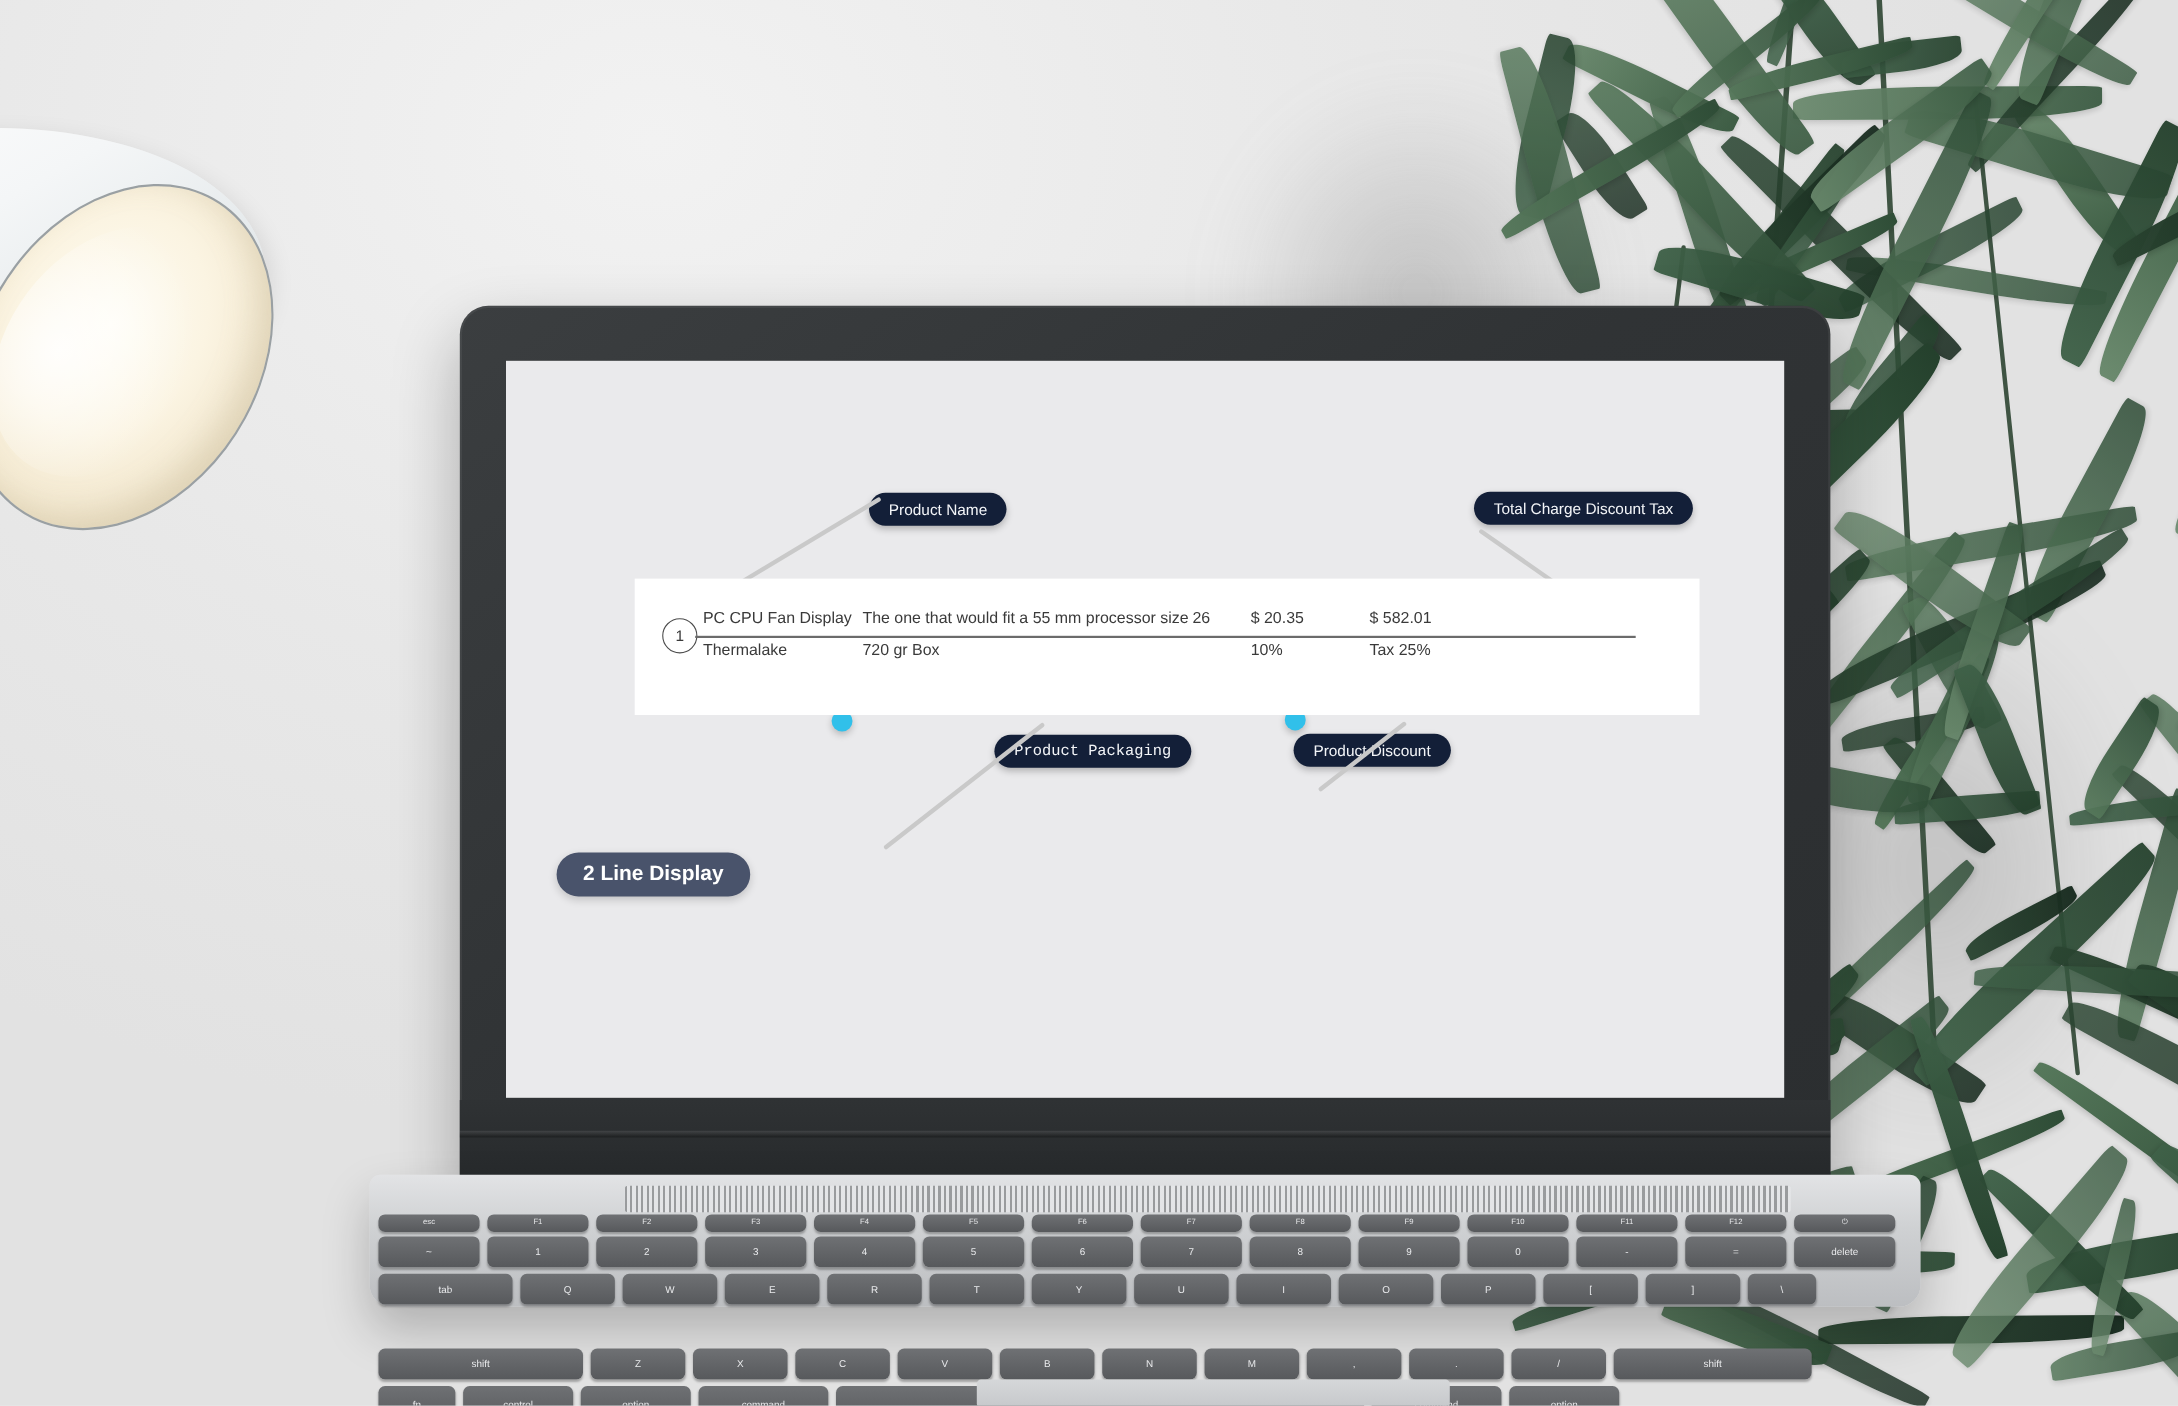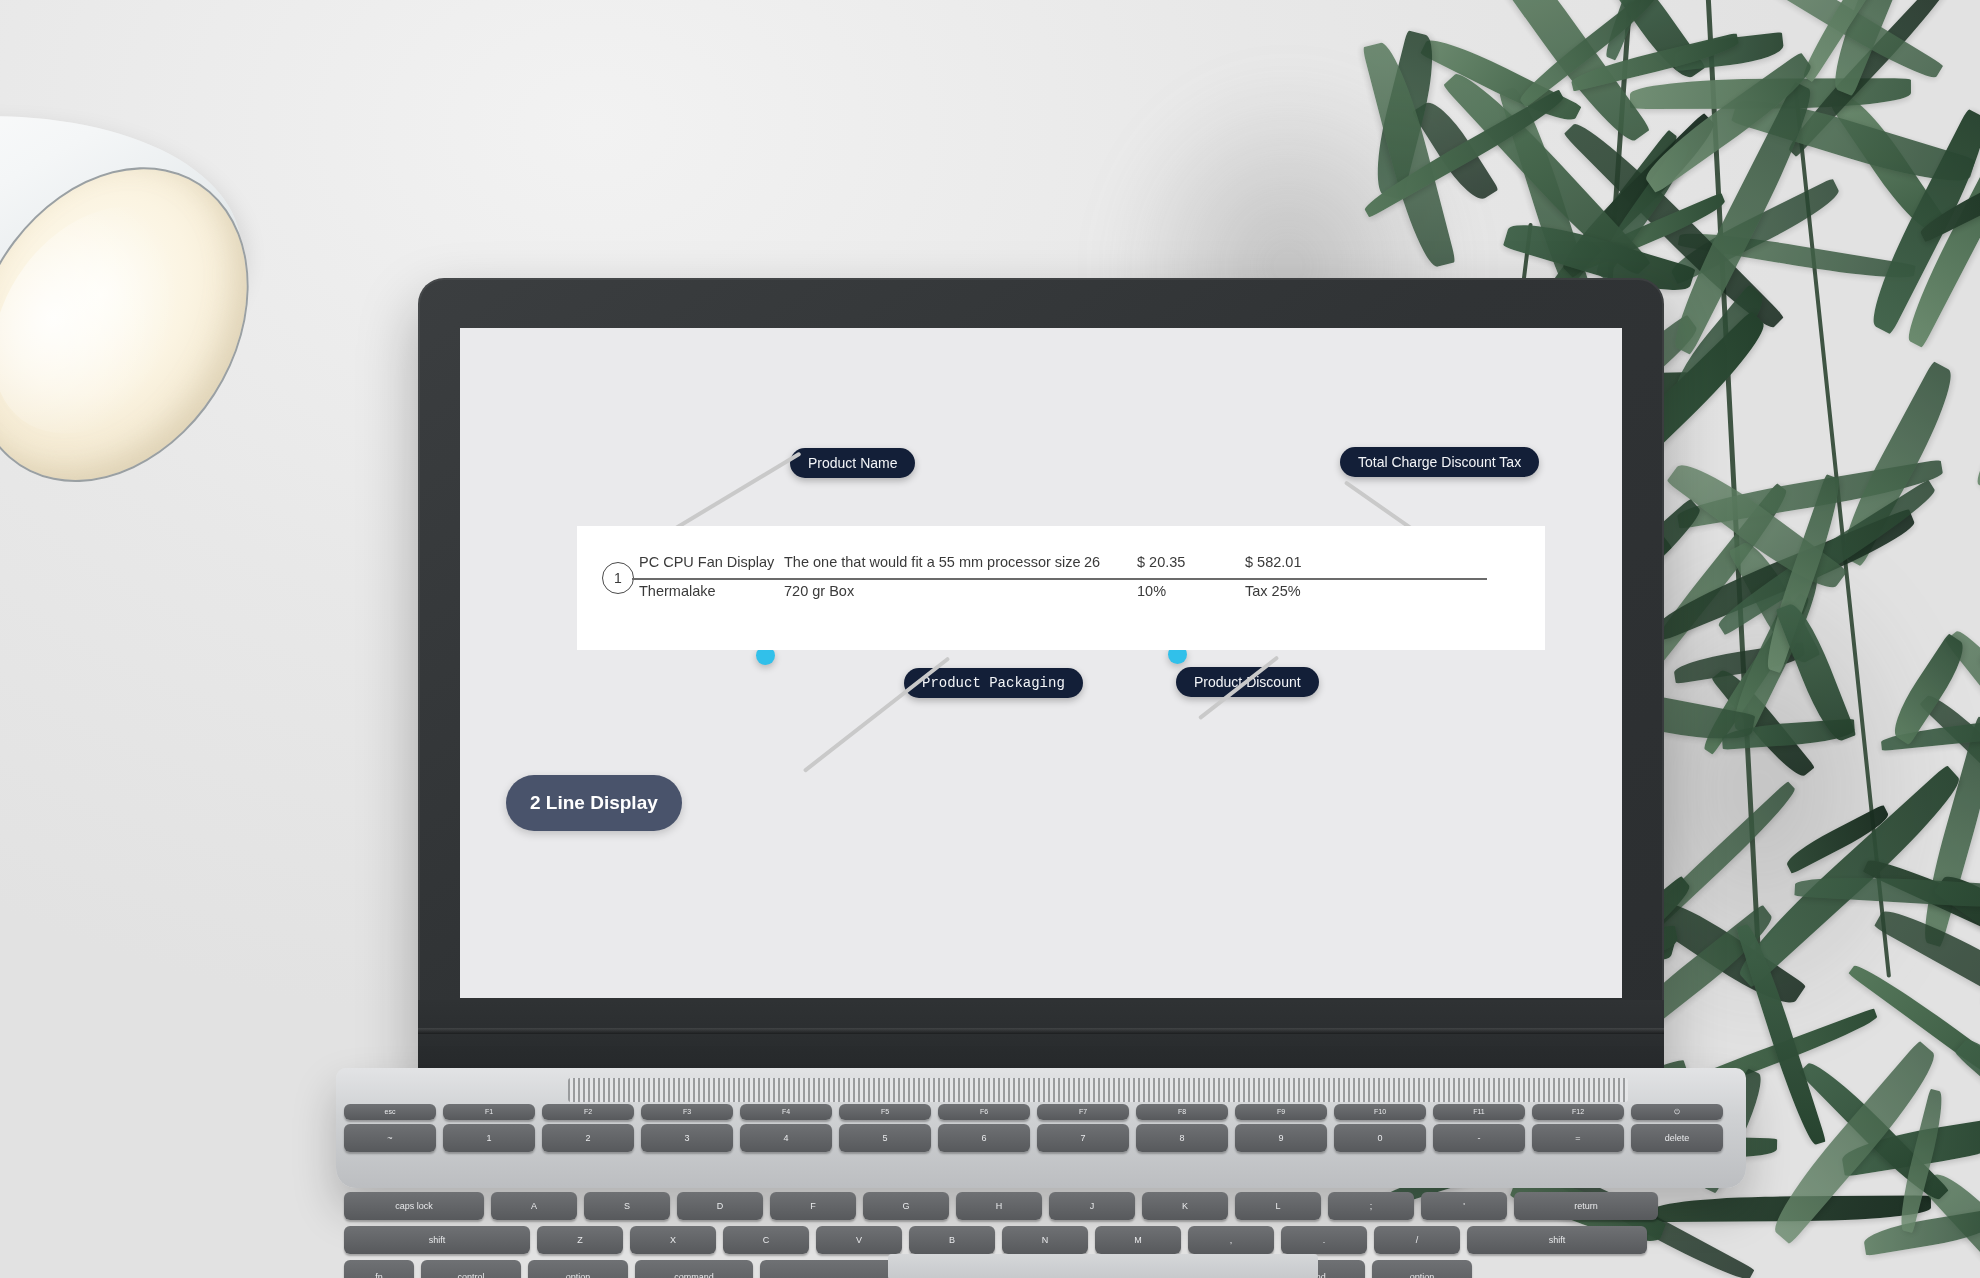--- a/index.html
+++ b/index.html
@@ -115,21 +115,21 @@
   .pill{
     position:absolute;display:inline-flex;align-items:center;justify-content:center;
     border-radius:999px;color:#fff;white-space:nowrap;
     box-shadow:0 3px 8px rgba(0,0,0,.18);
   }
   .pill-title{
     left:46px;top:48px;padding:0 26px;height:46px;
     background:#2ebde2;font-size:22px;font-weight:bold;letter-spacing:.2px;
   }
   .pill-foot{
-    left:46px;top:447px;padding:0 24px;height:56px;
+    left:46px;top:447px;padding:0 24px;height:40px;
     background:#49536b;font-size:19px;font-weight:bold;
   }
   .tag{
     position:absolute;display:inline-flex;align-items:center;justify-content:center;
     height:30px;padding:0 18px;border-radius:999px;
     background:#131f38;color:#f3f5f8;font-size:14px;white-space:nowrap;
     box-shadow:0 3px 7px rgba(0,0,0,.25);
   }
   .card{
     position:absolute;left:117px;top:198px;width:968px;height:124px;
@@ -363,34 +363,35 @@
           <div class="key" style="width: 92px;">5</div>
           <div class="key" style="width: 92px;">6</div>
           <div class="key" style="width: 92px;">7</div>
           <div class="key" style="width: 92px;">8</div>
           <div class="key" style="width: 92px;">9</div>
           <div class="key" style="width: 92px;">0</div>
           <div class="key" style="width: 92px;">-</div>
           <div class="key" style="width: 92px;">=</div>
           <div class="key" style="width: 92px;">delete</div>
         </div>
-        <div class="krow" style="top: 88px;">
-          <div class="key" style="width: 140px;">caps lock</div>
-          <div class="key" style="width: 86px;">A</div>
-          <div class="key" style="width: 86px;">S</div>
-          <div class="key" style="width: 86px;">D</div>
-          <div class="key" style="width: 86px;">F</div>
-          <div class="key" style="width: 86px;">G</div>
-          <div class="key" style="width: 86px;">H</div>
-          <div class="key" style="width: 86px;">J</div>
-          <div class="key" style="width: 86px;">K</div>
-          <div class="key" style="width: 86px;">L</div>
-          <div class="key" style="width: 86px;">;</div>
-          <div class="key" style="width: 86px;">'</div>
-          <div class="key" style="width: 144px;">return</div>
+        <div class="krow" style="top: 54px;">
+          <div class="key" style="width: 122px;">tab</div>
+          <div class="key" style="width: 86px;">Q</div>
+          <div class="key" style="width: 86px;">W</div>
+          <div class="key" style="width: 86px;">E</div>
+          <div class="key" style="width: 86px;">R</div>
+          <div class="key" style="width: 86px;">T</div>
+          <div class="key" style="width: 86px;">Y</div>
+          <div class="key" style="width: 86px;">U</div>
+          <div class="key" style="width: 86px;">I</div>
+          <div class="key" style="width: 86px;">O</div>
+          <div class="key" style="width: 86px;">P</div>
+          <div class="key" style="width: 86px;">[</div>
+          <div class="key" style="width: 86px;">]</div>
+          <div class="key" style="width: 62px;">\</div>
         </div>
         <div class="krow" style="top: 122px;">
           <div class="key" style="width: 186px;">shift</div>
           <div class="key" style="width: 86px;">Z</div>
           <div class="key" style="width: 86px;">X</div>
           <div class="key" style="width: 86px;">C</div>
           <div class="key" style="width: 86px;">V</div>
           <div class="key" style="width: 86px;">B</div>
           <div class="key" style="width: 86px;">N</div>
           <div class="key" style="width: 86px;">M</div>

